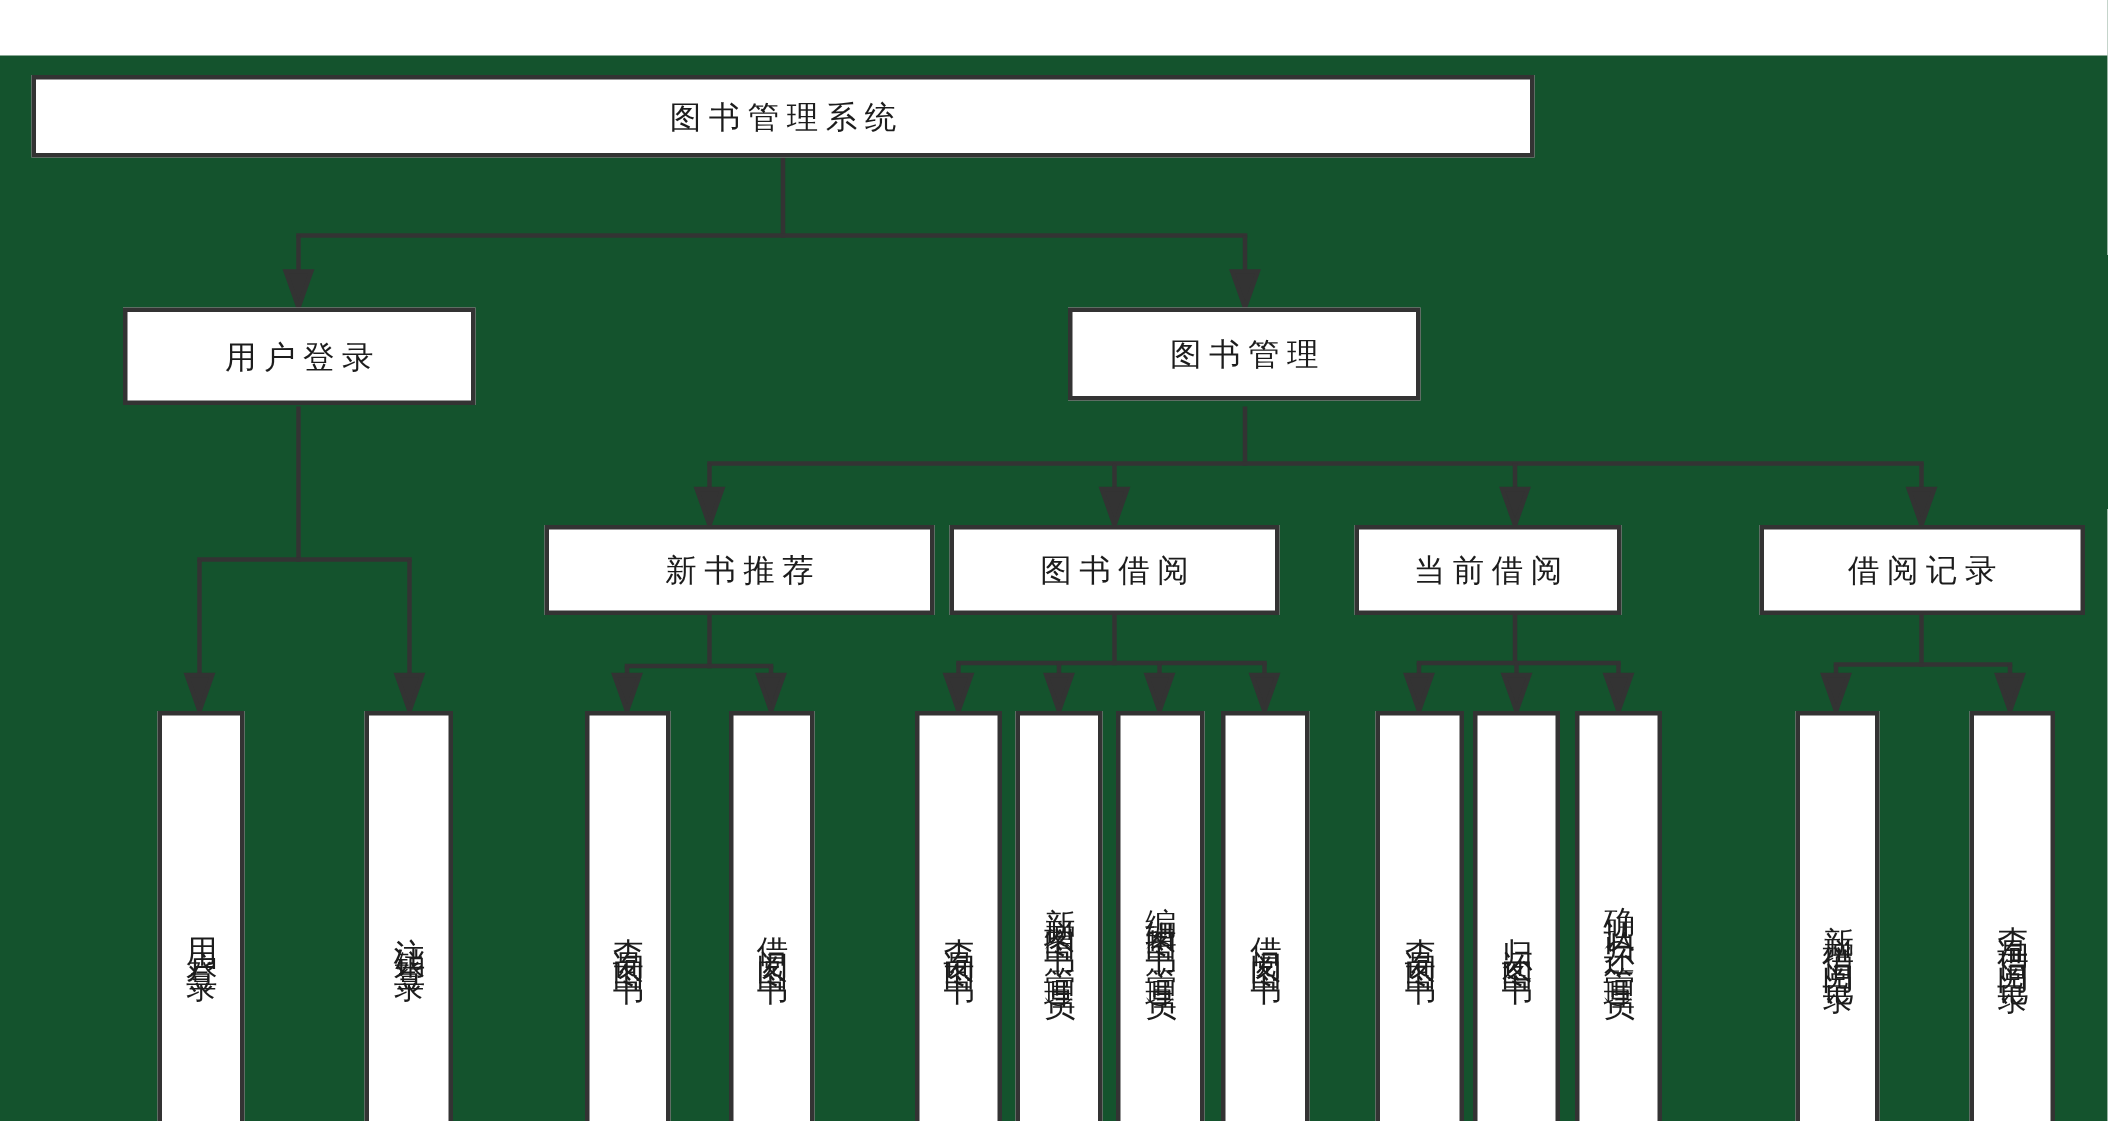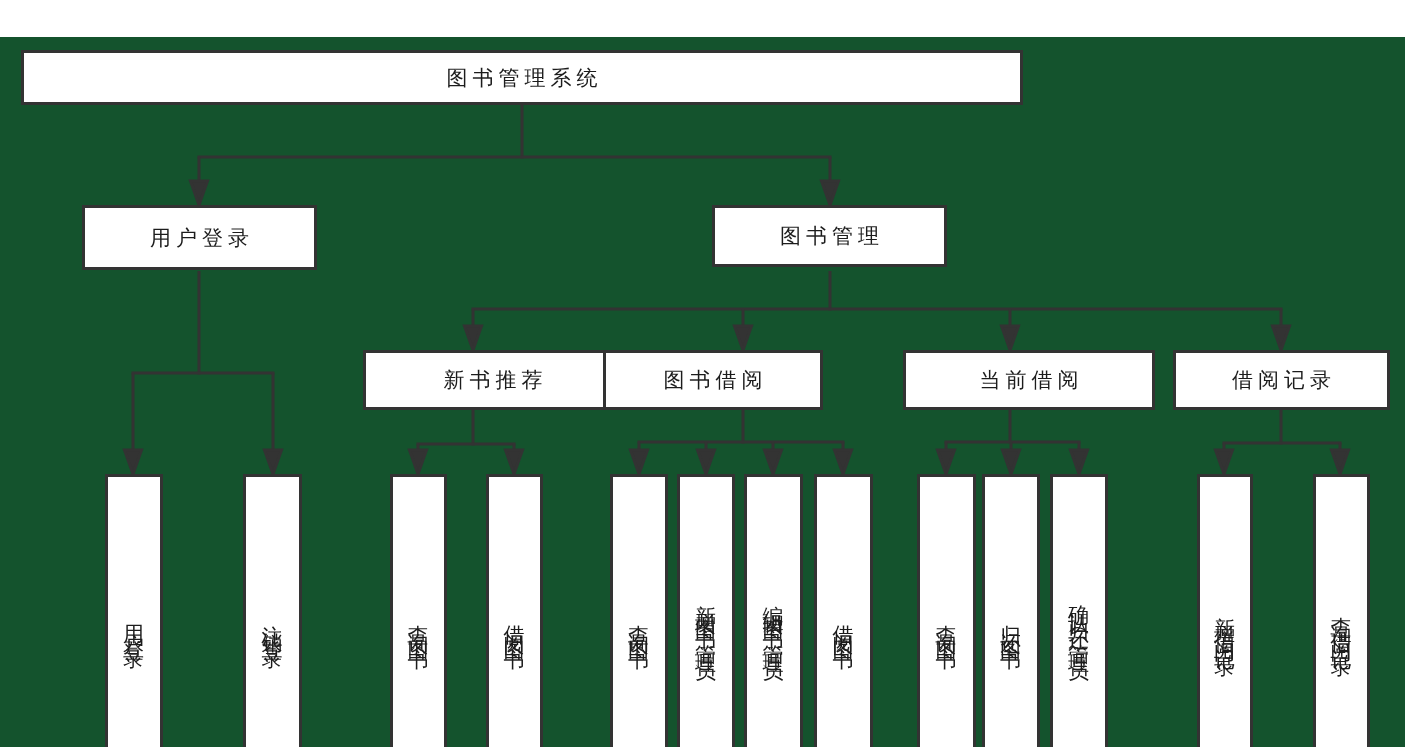--- a/index.html
+++ b/index.html
@@ -126,24 +126,24 @@
   <div class="node" style="left:82px;top:168px;width:235px;height:65px">
     <span>用户登录</span>
   </div>
   <div class="node" style="left:712px;top:168px;width:235px;height:62px">
     <span>图书管理</span>
   </div>
 
   <div class="node" style="left:363px;top:313px;width:260px;height:60px">
     <span>新书推荐</span>
   </div>
-  <div class="node" style="left:603px;top:313px;width:220px;height:60px">
+  <div class="node" style="left:633px;top:313px;width:220px;height:60px">
     <span>图书借阅</span>
   </div>
-  <div class="node" style="left:903px;top:313px;width:252px;height:60px">
+  <div class="node" style="left:903px;top:313px;width:178px;height:60px">
     <span>当前借阅</span>
   </div>
   <div class="node" style="left:1173px;top:313px;width:217px;height:60px">
     <span>借阅记录</span>
   </div>
 
   <div class="node vbox" style="left:105px;top:437px;width:58px;height:299px">
     <span class="vtext">用户登录</span>
   </div>
   <div class="node vbox" style="left:243px;top:437px;width:59px;height:299px">

